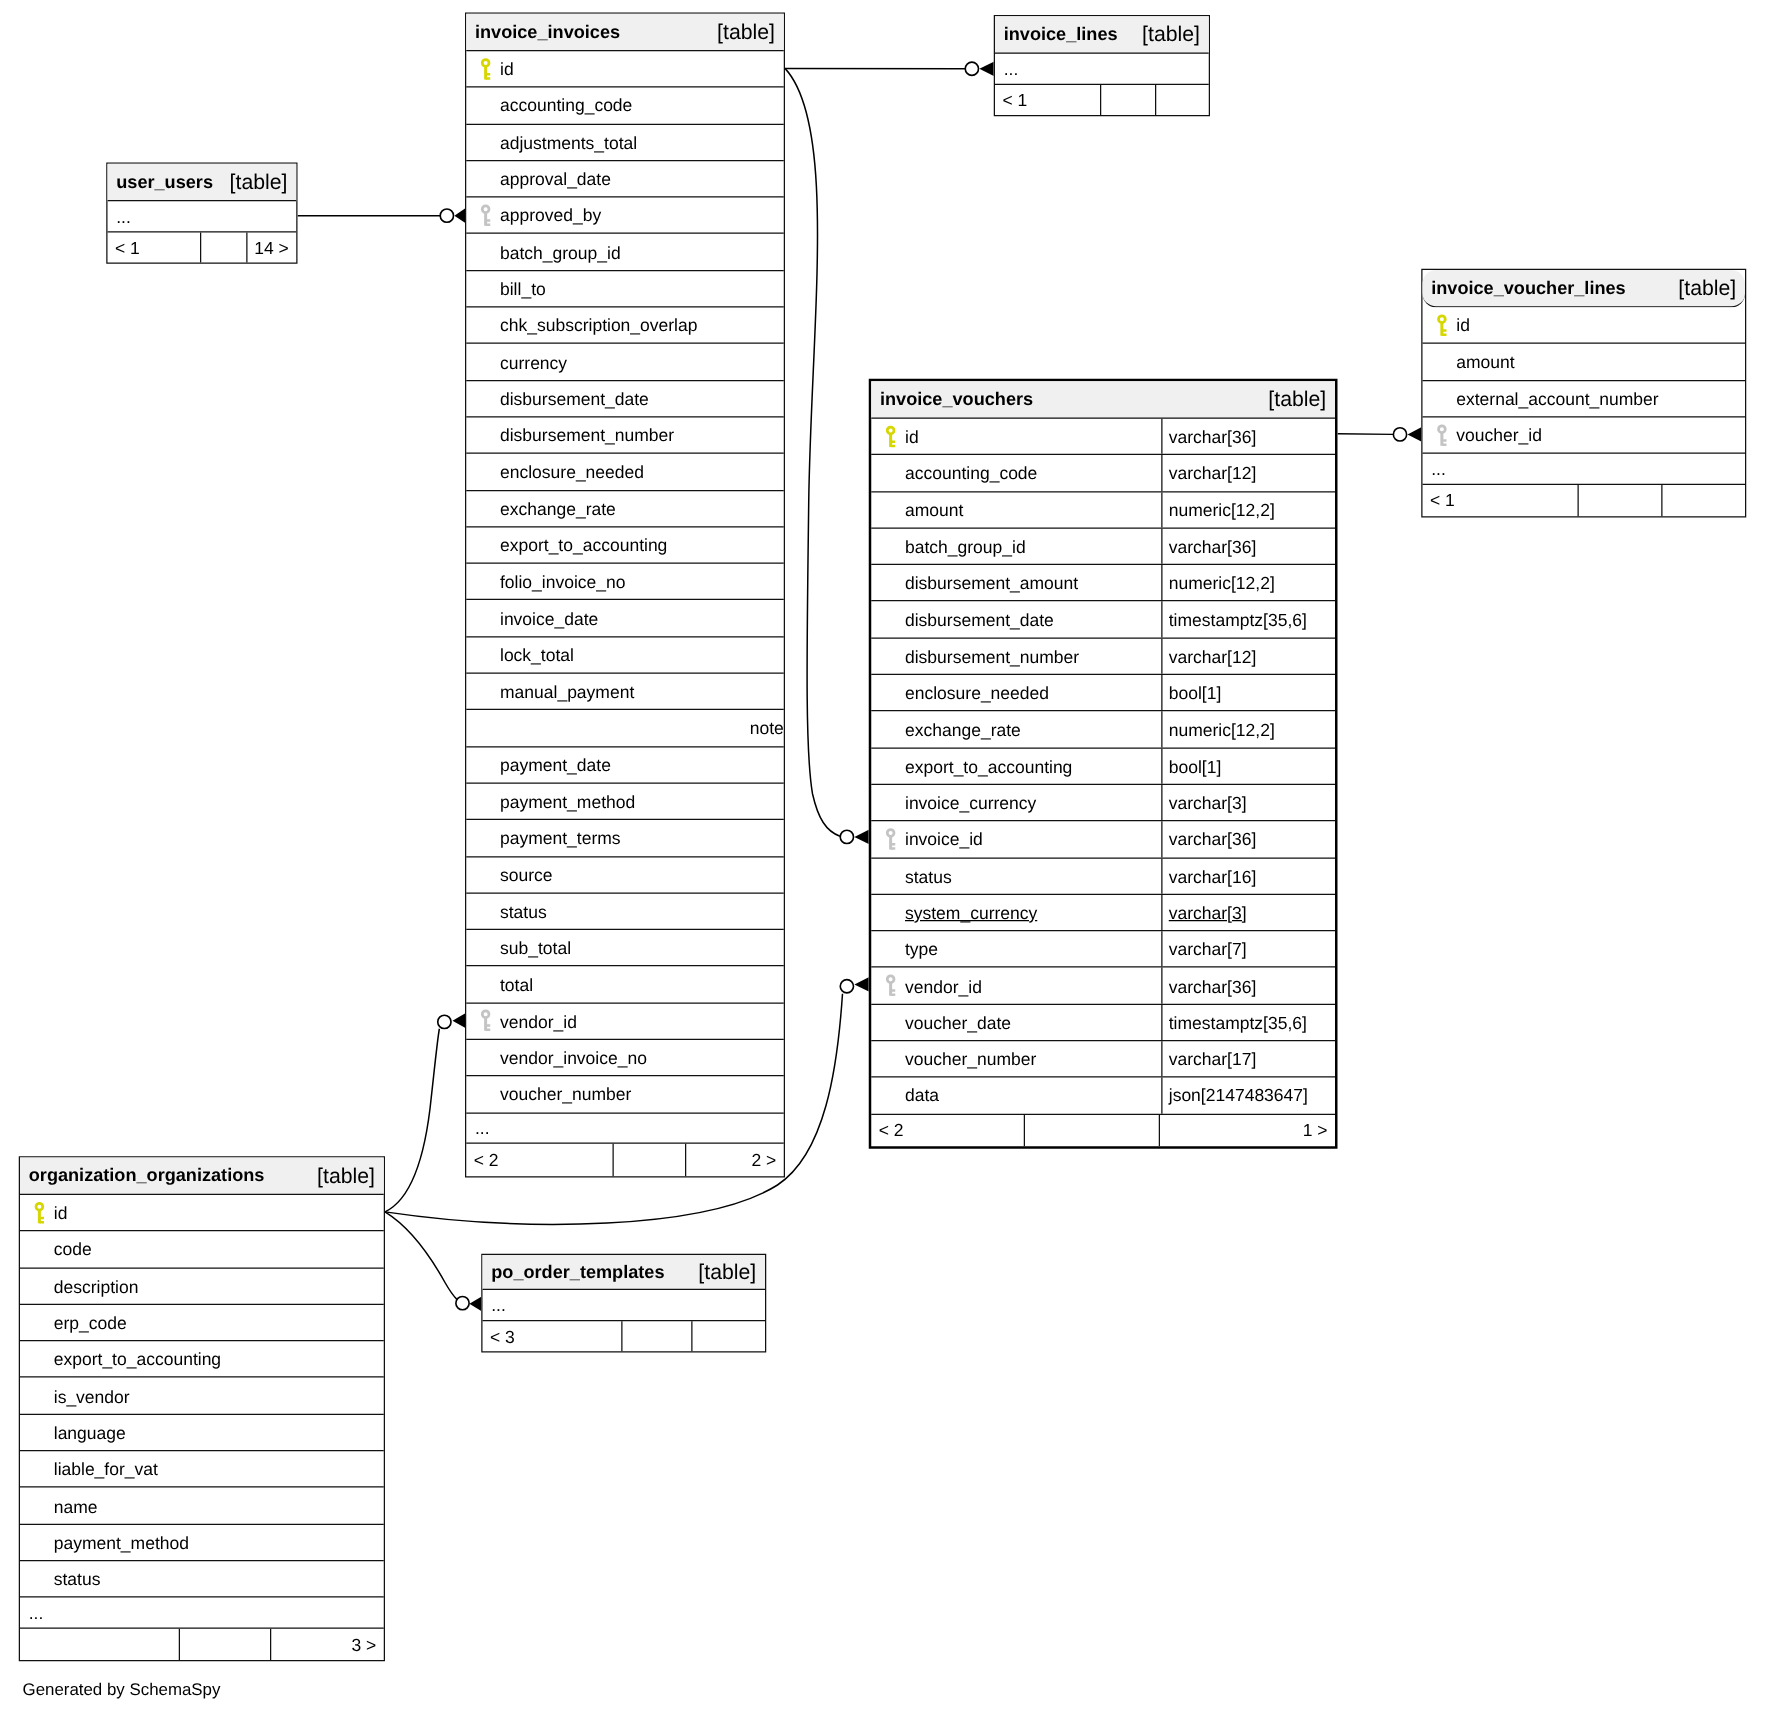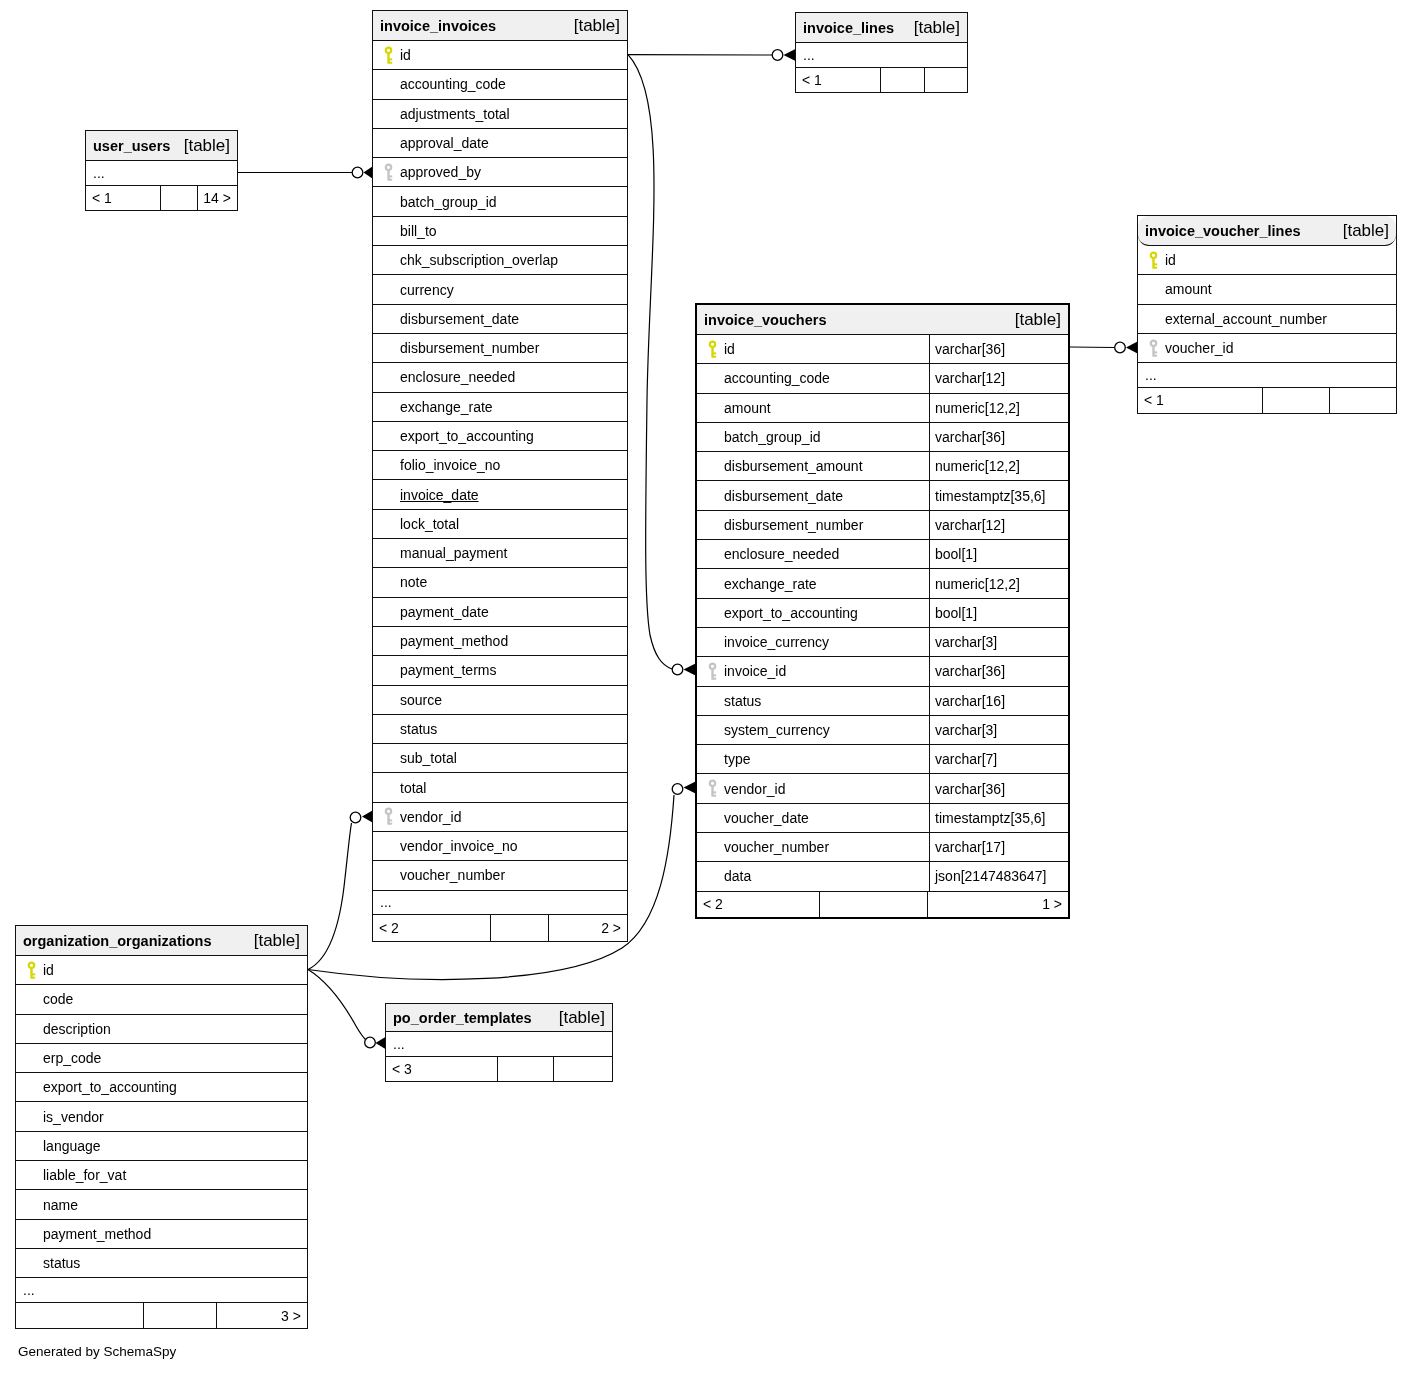--- a/index.html
+++ b/index.html
@@ -137,33 +137,33 @@
           <span class="cname">exchange_rate</span>
         </div>
         <div class="tbl-r" style="height: 29.3px;">
           <span class="kslot"></span>
           <span class="cname">export_to_accounting</span>
         </div>
         <div class="tbl-r" style="height: 29.3px;">
           <span class="kslot"></span>
           <span class="cname">folio_invoice_no</span>
         </div>
-        <div class="tbl-r" style="height: 29.3px; text-decoration: underline;">
+        <div class="tbl-r" style="height: 29.3px;">
           <span class="kslot"></span>
           <span class="cname">invoice_date</span>
         </div>
         <div class="tbl-r" style="height: 29.3px;">
           <span class="kslot"></span>
           <span class="cname">lock_total</span>
         </div>
         <div class="tbl-r" style="height: 29.3px;">
           <span class="kslot"></span>
           <span class="cname">manual_payment</span>
         </div>
-        <div class="tbl-r" style="height: 29.3px;">
+        <div class="tbl-r" style="height: 29.3px; justify-content: flex-end;">
           <span class="kslot"></span>
           <span class="cname">note</span>
         </div>
         <div class="tbl-r" style="height: 29.3px;">
           <span class="kslot"></span>
           <span class="cname">payment_date</span>
         </div>
         <div class="tbl-r" style="height: 29.3px;">
           <span class="kslot"></span>
           <span class="cname">payment_method</span>
@@ -357,21 +357,21 @@
             </svg>
           </span>
           <span class="cname" style="width: 205px; flex: 0 0 auto;">invoice_id</span>
           <span class="ctype">varchar[36]</span>
         </div>
         <div class="tbl-r" style="height: 29.3px;">
           <span class="kslot"></span>
           <span class="cname" style="width: 205px; flex: 0 0 auto;">status</span>
           <span class="ctype">varchar[16]</span>
         </div>
-        <div class="tbl-r" style="height: 29.3px;">
+        <div class="tbl-r" style="height: 29.3px; text-decoration: underline;">
           <span class="kslot"></span>
           <span class="cname" style="width: 205px; flex: 0 0 auto;">system_currency</span>
           <span class="ctype">varchar[3]</span>
         </div>
         <div class="tbl-r" style="height: 29.3px;">
           <span class="kslot"></span>
           <span class="cname" style="width: 205px; flex: 0 0 auto;">type</span>
           <span class="ctype">varchar[7]</span>
         </div>
         <div class="tbl-r" style="height: 29.3px;">

